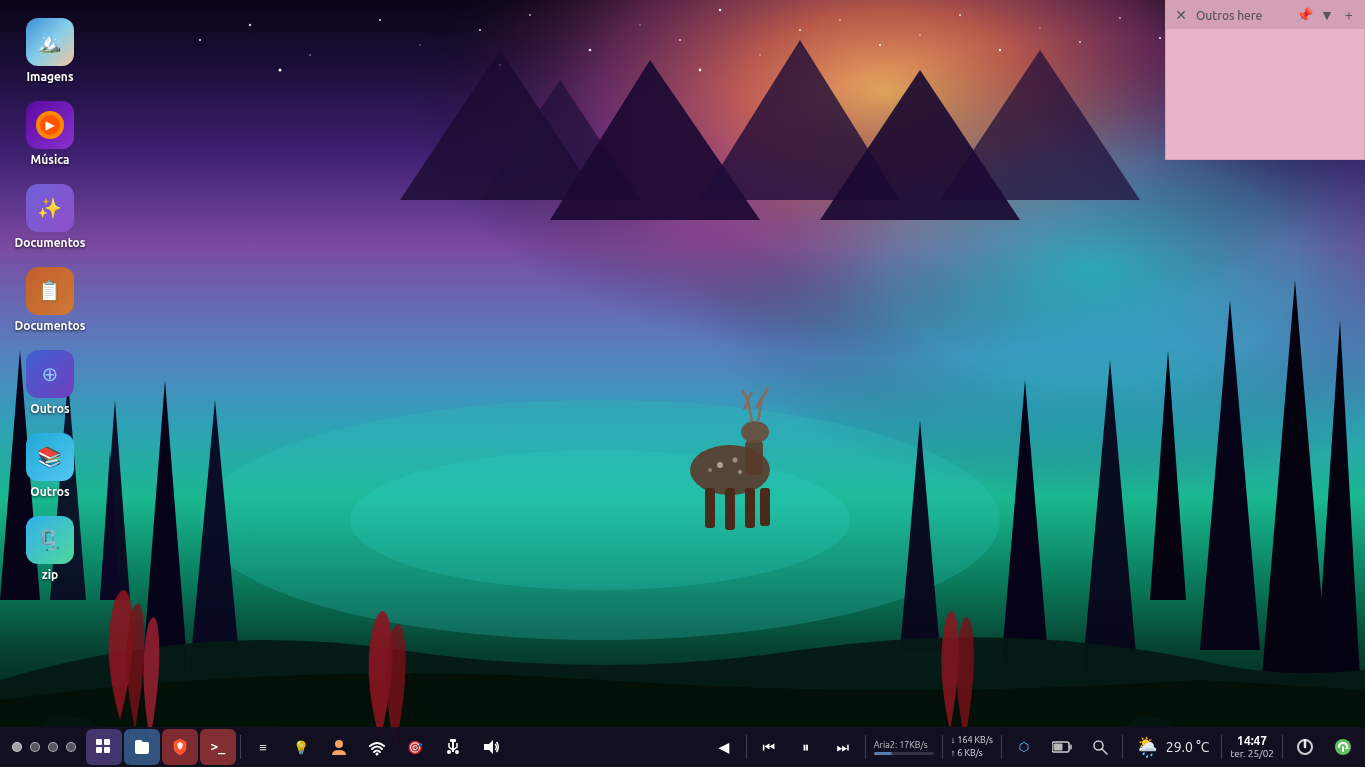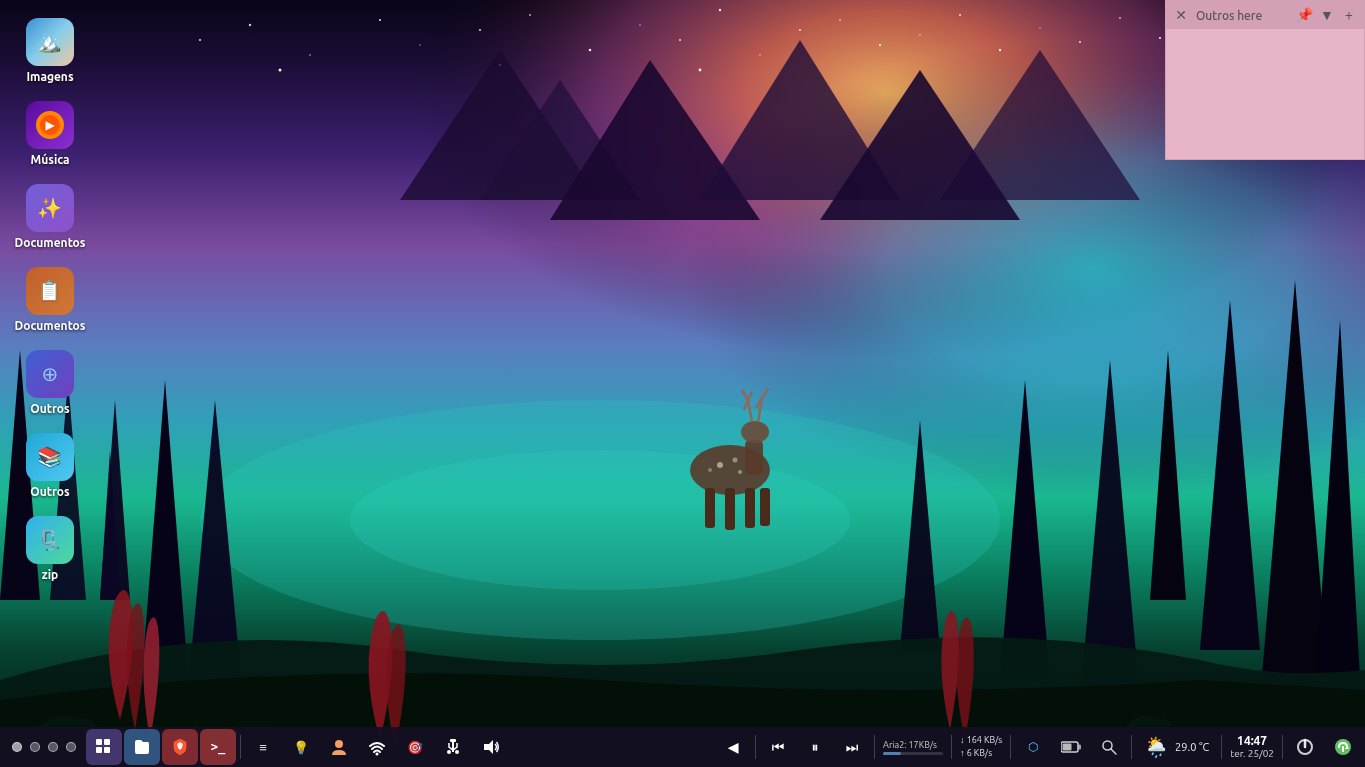--- a/index.html
+++ b/index.html
@@ -594,21 +594,21 @@
       <svg width="16" height="16" viewBox="0 0 16 16">
         <circle cx="6.5" cy="6.5" r="4.5" stroke="rgba(255,255,255,0.8)" stroke-width="1.5" fill="none"></circle>
         <line x1="10" y1="10" x2="15" y2="15" stroke="rgba(255,255,255,0.8)" stroke-width="1.5" stroke-linecap="round"></line>
       </svg>
     </div>
 
     <div class="taskbar-separator"></div>
 
     <div class="weather-widget">
       <span style="font-size:20px;">🌦️</span>
-      <span style="font-size:11px;color:rgba(255,255,255,0.9);">29.0 °C</span>
+      <span style="font-size:14px;color:rgba(255,255,255,0.9);">29.0 °C</span>
     </div>
 
     <div class="taskbar-separator"></div>
 
     <div class="clock-area">
       <span class="clock-time">14:47</span>
       <span class="clock-date">ter. 25/02</span>
     </div>
 
     <div class="taskbar-separator"></div>

